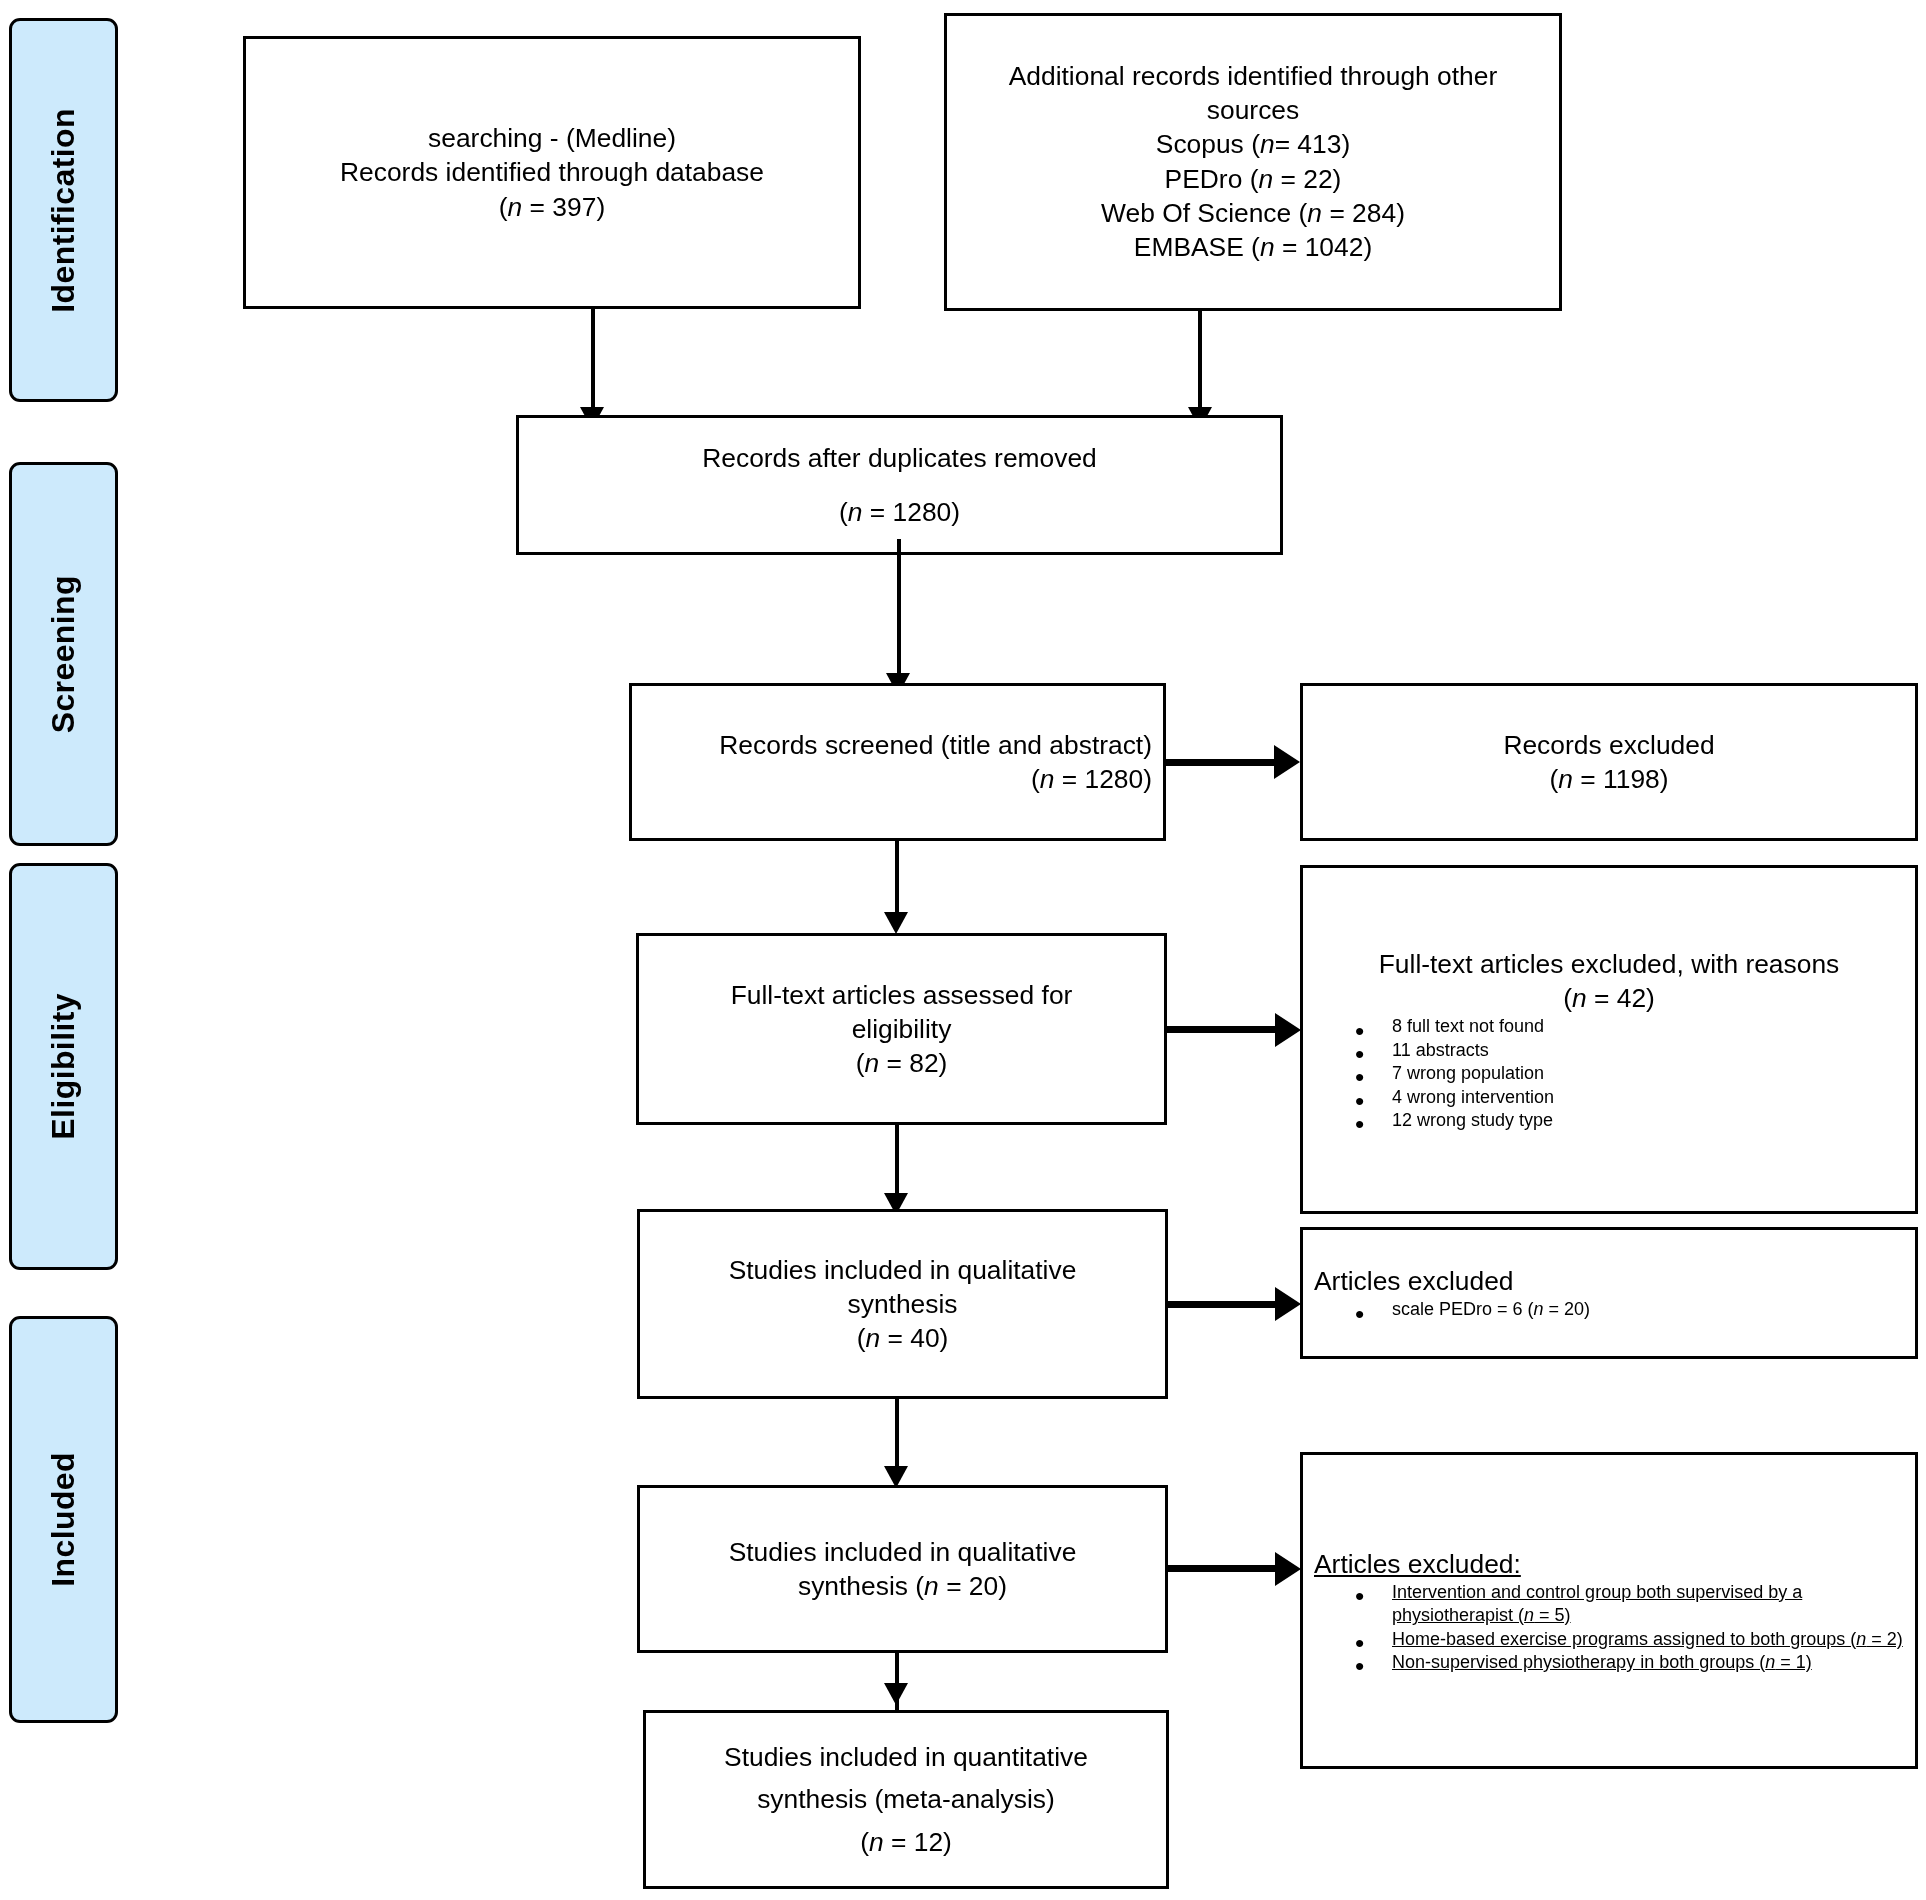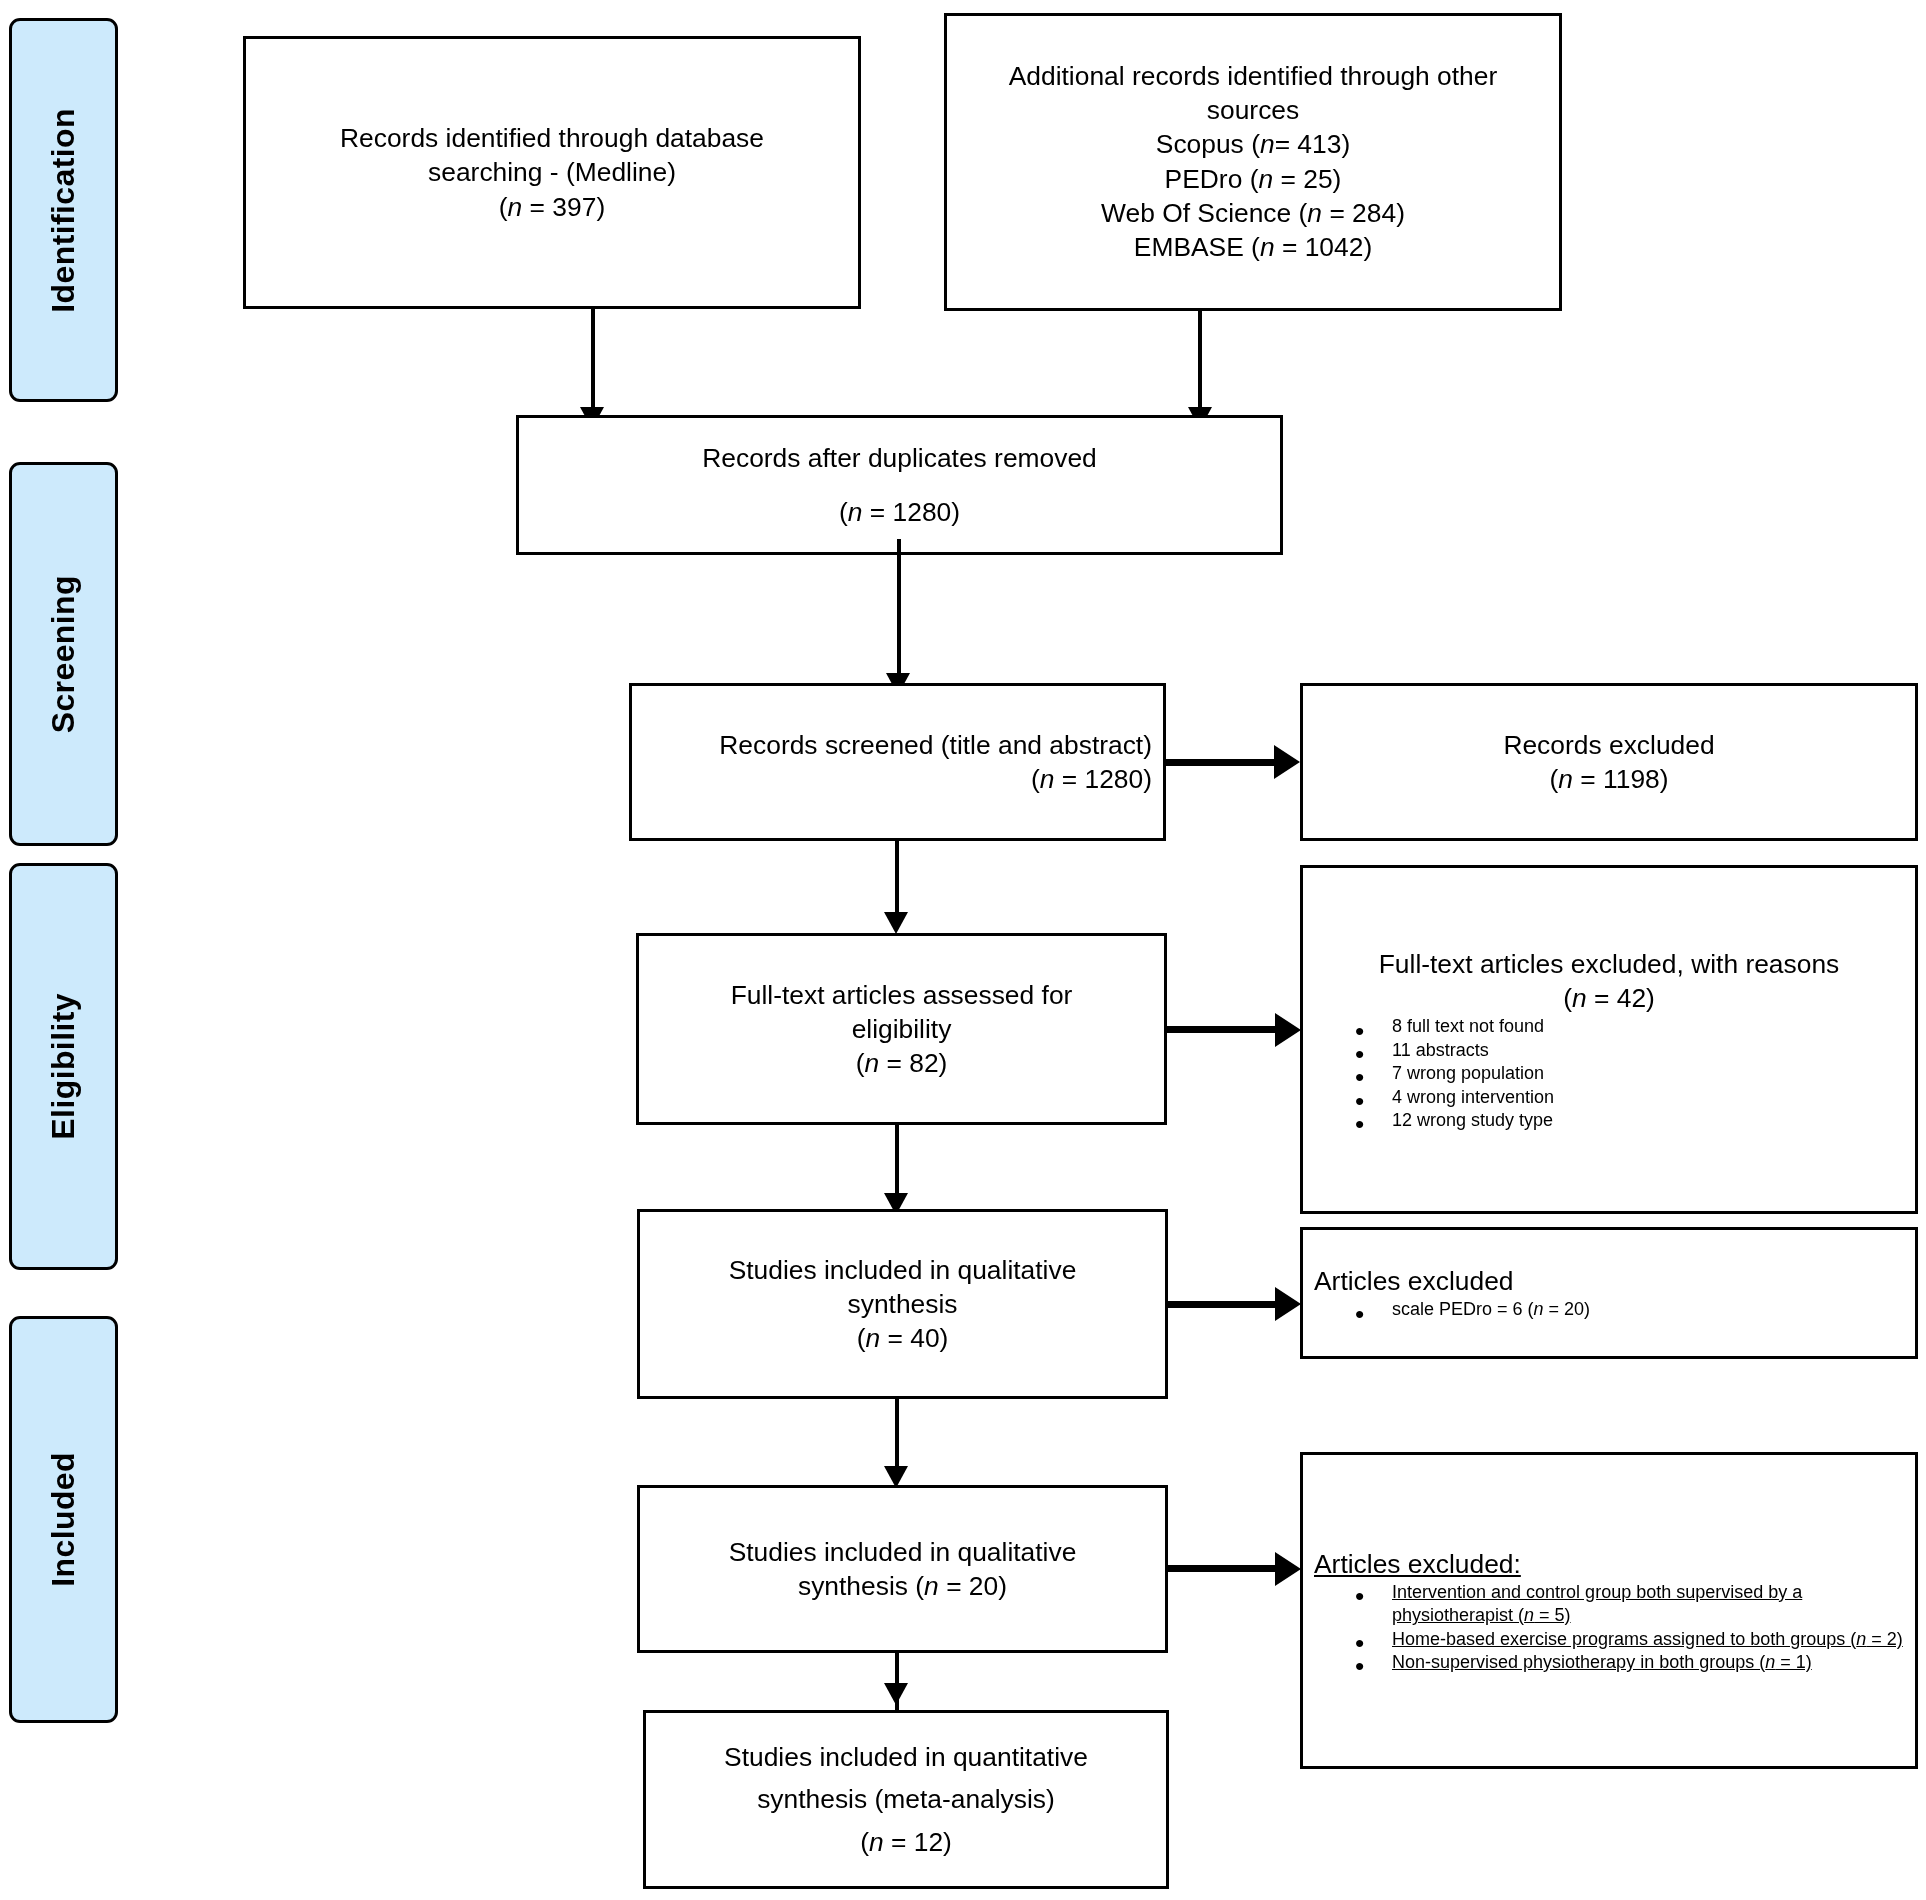--- a/index.html
+++ b/index.html
@@ -119,30 +119,30 @@
 
   <div class="stage-pill" style="left:8.5px;top:863px;width:109px;height:407px;">
     <span>Eligibility</span>
   </div>
 
   <div class="stage-pill" style="left:8.5px;top:1316px;width:109px;height:407px;">
     <span>Included</span>
   </div>
 
   <div class="fbox" style="left:243px;top:36px;width:618px;height:273px;">
+    <div class="line wrap">searching - (Medline)</div>
     <div class="line wrap">Records identified through database</div>
-    <div class="line wrap">searching - (Medline)</div>
     <div class="line"><span>(</span><i class="ital">n</i><span> = 397)</span></div>
   </div>
 
   <div class="fbox" style="left:944px;top:12.8px;width:618px;height:298px;">
     <div class="line wrap">Additional records identified through other</div>
     <div class="line">sources</div>
     <div class="line"><span>Scopus (</span><i class="ital">n</i><span>= 413)</span></div>
-    <div class="line"><span>PEDro (</span><i class="ital">n</i><span> = 25)</span></div>
+    <div class="line"><span>PEDro (</span><i class="ital">n</i><span> = 22)</span></div>
     <div class="line"><span>Web Of Science (</span><i class="ital">n</i><span> = 284)</span></div>
     <div class="line"><span>EMBASE (</span><i class="ital">n</i><span> = 1042)</span></div>
   </div>
 
   <div class="vline" style="left:591px;top:309px;height:104px;"></div>
   <div class="arrow-down" style="left:580px;top:407px;"></div>
 
   <div class="vline" style="left:1198px;top:311px;height:102px;"></div>
   <div class="arrow-down" style="left:1188px;top:407px;"></div>
 

